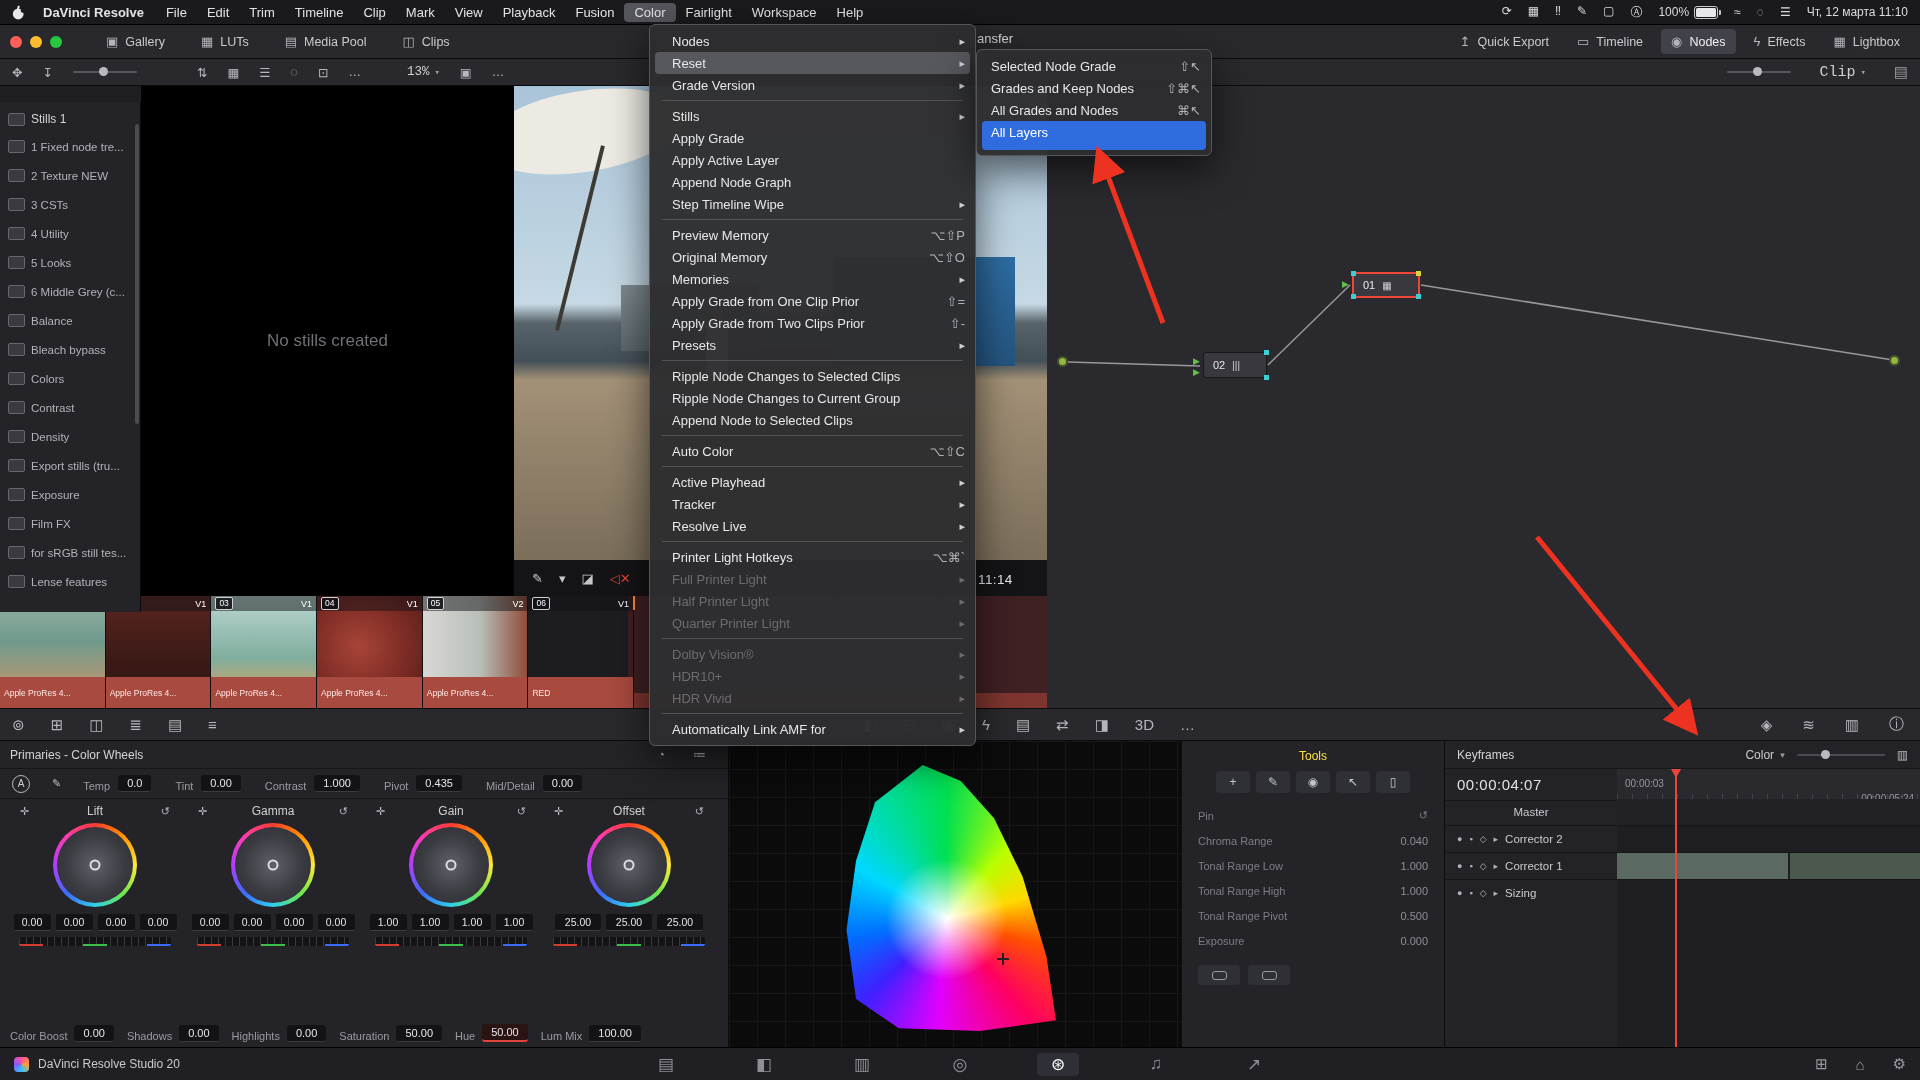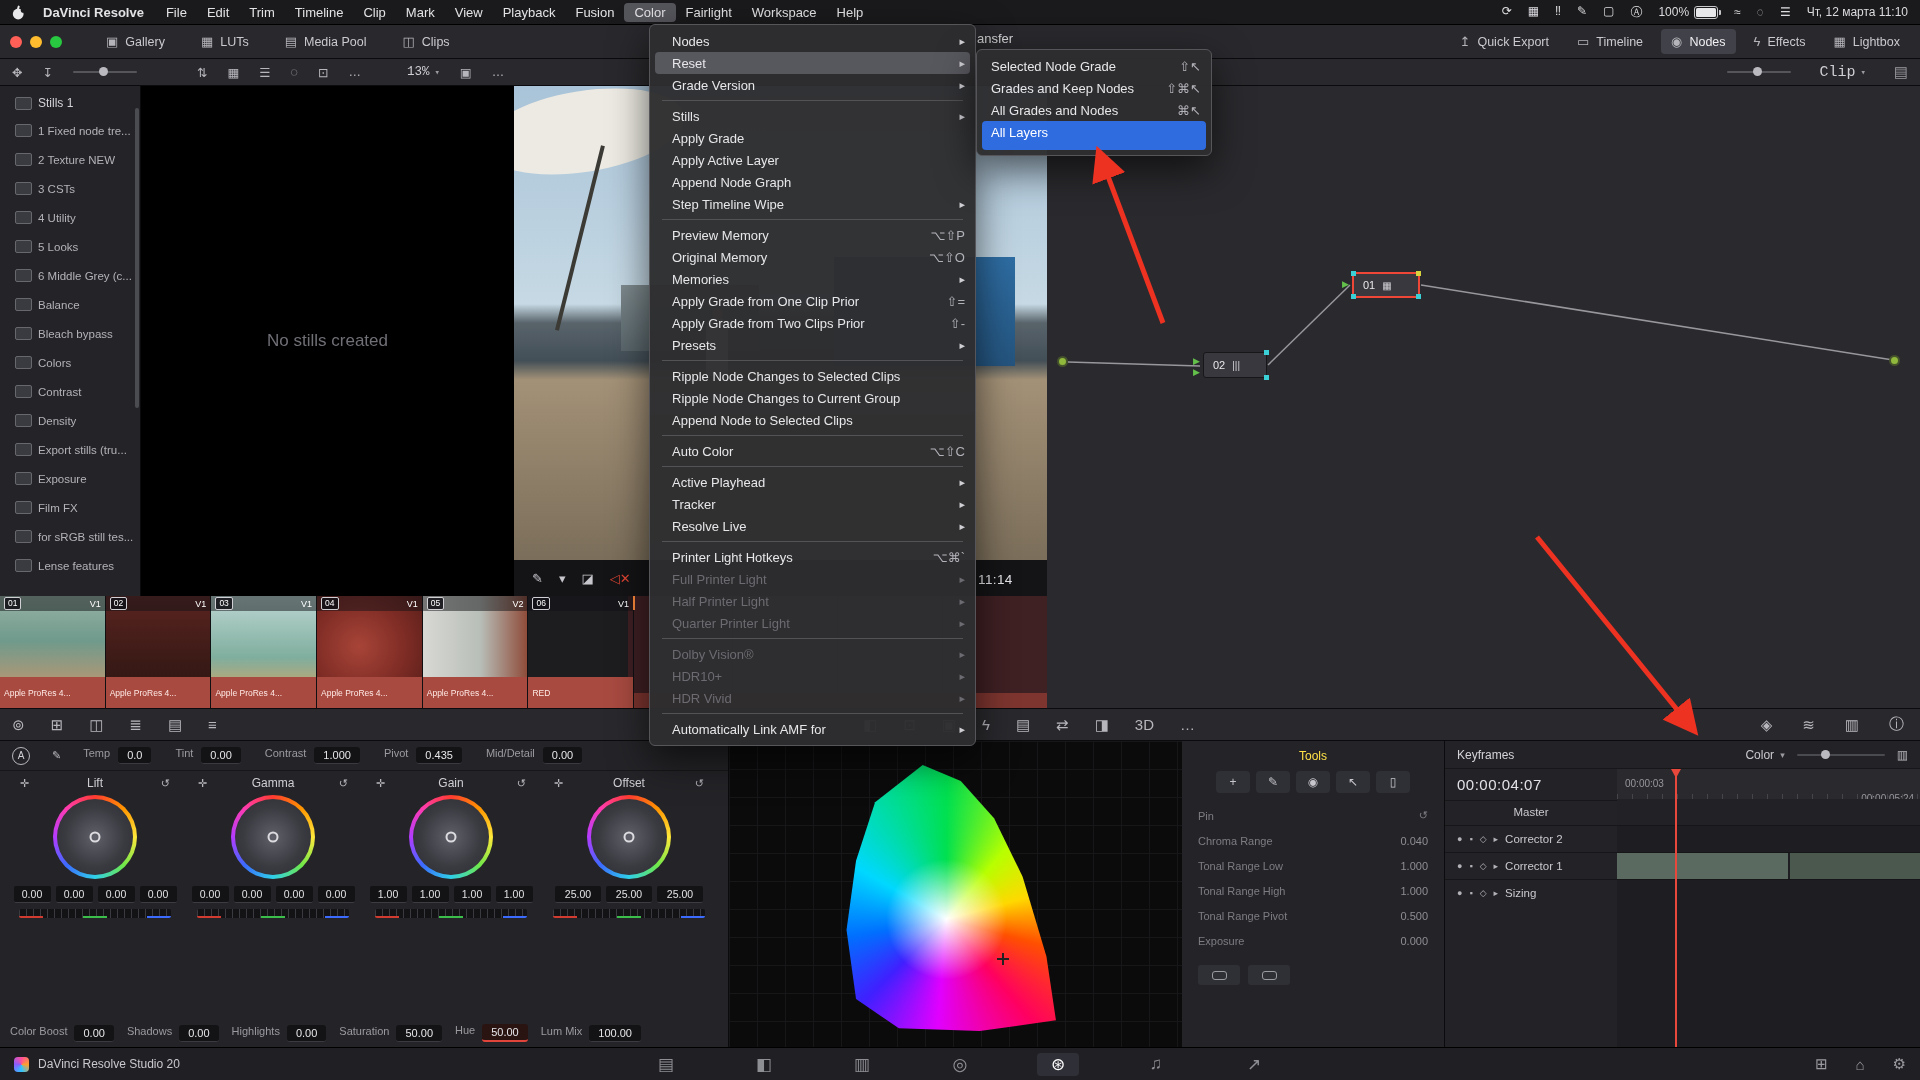--- a/index.html
+++ b/index.html
@@ -36,22 +36,22 @@
   .subbar{position:absolute;left:0;top:59px;width:1920px;height:27px;background:#29292d;border-bottom:1px solid #0b0b0d;
           display:flex;align-items:center;box-sizing:border-box;padding:0 12px;color:#b6b6bc;font-size:12.5px;z-index:5;}
   .sb-group{display:flex;align-items:center;gap:20px;}
   .mini-slider{width:64px;height:2px;background:#55555c;border-radius:1px;position:relative;}
   .mini-slider:before{content:'';position:absolute;left:40%;top:-4px;width:9px;height:9px;border-radius:50%;background:#b9b9bf;}
   .zoom-chip{display:flex;align-items:center;gap:5px;color:#cfcfd4;font-family:Liberation Mono, monospace;}
   .sb-right{margin-left:auto;display:flex;align-items:center;gap:22px;}
   .caret{font-size:9px;color:#9a9aa0;}
 
   
-  .gallery{position:absolute;left:0;top:86px;width:141px;height:510px;background:#242428;border-right:1px solid #0b0b0d;
-           box-sizing:border-box;padding-top:4px;z-index:4;padding-left:7px;}
+  .gallery{position:absolute;left:0;top:102px;width:141px;height:510px;background:#242428;border-right:1px solid #0b0b0d;
+           box-sizing:border-box;padding-top:4px;z-index:4;}
   .g-head{display:flex;gap:6px;align-items:center;height:26px;padding:0 8px;color:#d4d4d8;font-size:12px;}
   .g-item{display:flex;gap:6px;align-items:center;height:29px;padding:0 8px;color:#b2b2b8;font-size:11.5px;white-space:nowrap;overflow:hidden;}
   .g-ico{width:15px;height:11px;border:1px solid #67676e;border-radius:2px;background:#3a3a41;flex:none;}
   .g-scroll{position:absolute;right:1px;top:22px;width:4px;height:300px;background:#4b4b52;border-radius:2px;}
 
   
   .stills{position:absolute;left:141px;top:86px;width:373px;height:510px;background:#000000;display:flex;align-items:center;
           justify-content:center;color:#6f6f76;font-size:17px;z-index:3;}
 
   
@@ -111,21 +111,21 @@
   .ir-center{position:absolute;left:863px;display:flex;gap:26px;align-items:center;}
   .ir-right{position:absolute;right:16px;display:flex;gap:30px;align-items:center;}
 
   
   .leftctl{position:absolute;left:0;top:741px;width:729px;height:306px;background:#242428;border-right:1px solid #0b0b0d;
            box-sizing:border-box;z-index:3;}
   .lc-head{height:27px;display:flex;align-items:center;padding:0 10px;color:#d4d4d8;font-size:12px;border-bottom:1px solid #17171a;}
   .lc-head .hicons{margin-left:auto;display:flex;gap:28px;color:#b6b6bc;font-size:13px;padding-right:12px;}
   .lc-params{height:29px;display:flex;align-items:center;padding:0 12px;gap:22px;border-bottom:1px solid #17171a;
              color:#9a9aa0;font-size:11px;}
-  .pgroup{display:flex;align-items:flex-start;gap:8px;}
+  .pgroup{display:flex;align-items:flex-end;gap:8px;}
   .pv{background:#131315;border-radius:3px;padding:2px 9px;color:#e6e6ea;font-size:11px;border-bottom:1px solid #3a3a40;}
   .pv.accent{border-bottom:2px solid #e0443a;background:#2a1412;}
   .circ-a{width:16px;height:16px;border:1px solid #b6b6bc;border-radius:50%;display:flex;align-items:center;
           justify-content:center;font-size:10px;color:#d0d0d4;flex:none;}
   .wheels{display:flex;padding:3px 6px 0;}
   .wcol{width:178px;flex:none;display:flex;flex-direction:column;align-items:center;}
   .w-head{width:100%;display:flex;align-items:center;justify-content:space-between;padding:2px 14px;box-sizing:border-box;
           color:#cfcfd3;font-size:12px;}
   .w-head .wi{color:#b6b6bc;font-size:11px;}
   .wheel{width:84px;height:84px;border-radius:50%;position:relative;margin:3px 0 7px;
@@ -590,20 +590,27 @@
     <div class="ir-right">
 
     <span>◈</span>
         <span>≋</span>
         <span>▥</span>
         <span>ⓘ</span>
       </div>
   </div>
 
   <div class="leftctl">
+    <div class="lc-head">
+      <span>Primaries - Color Wheels</span>
+      <span class="hicons">
+        <span>◔</span>
+        <span>≔</span>
+      </span>
+    </div>
     <div class="lc-params">
       <span class="circ-a">A</span>
       <span style="color:#b6b6bc;">✎</span>
       <span style="display:flex;gap:24px;">
 
           <span class="pgroup">
             <span>Temp</span>
             <span class="pv">0.0</span>
           </span>
 

